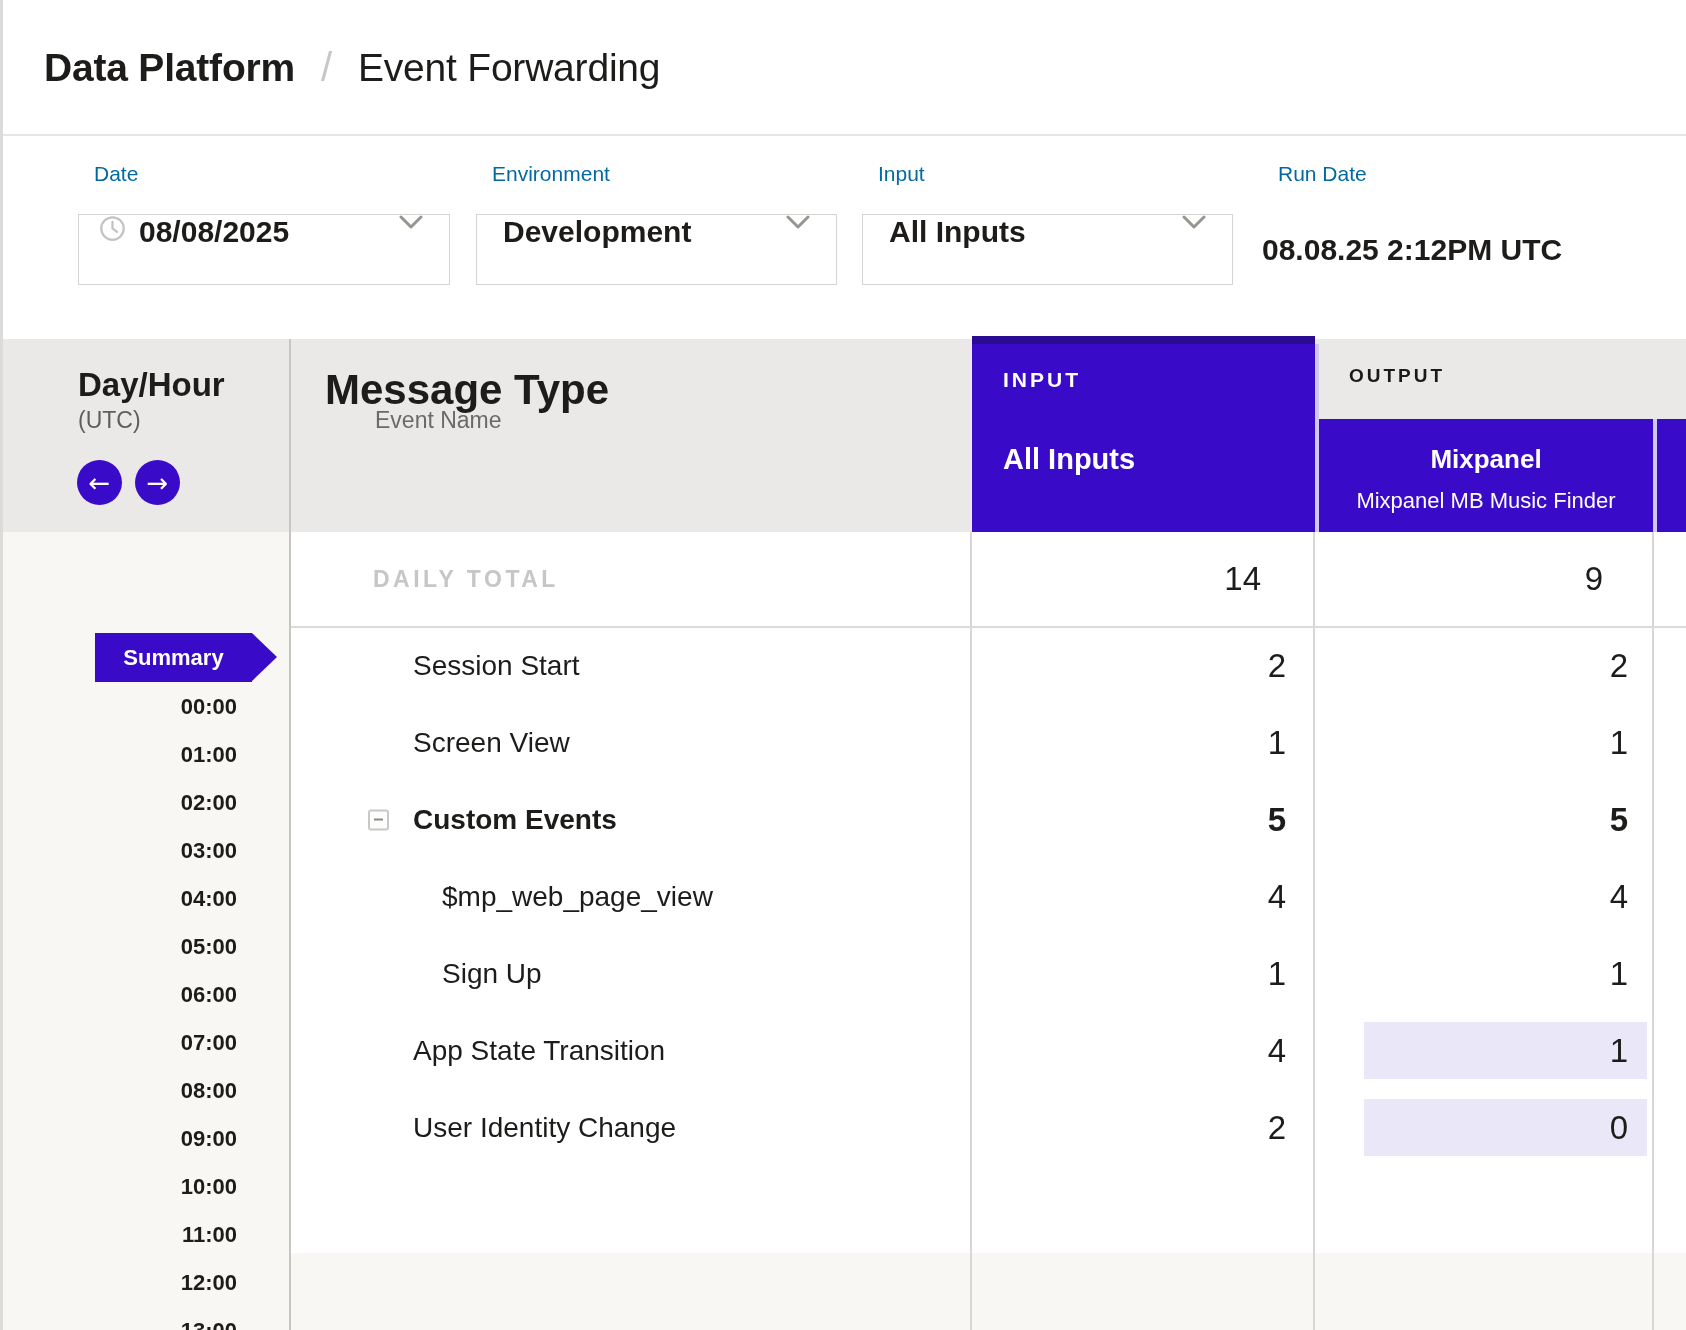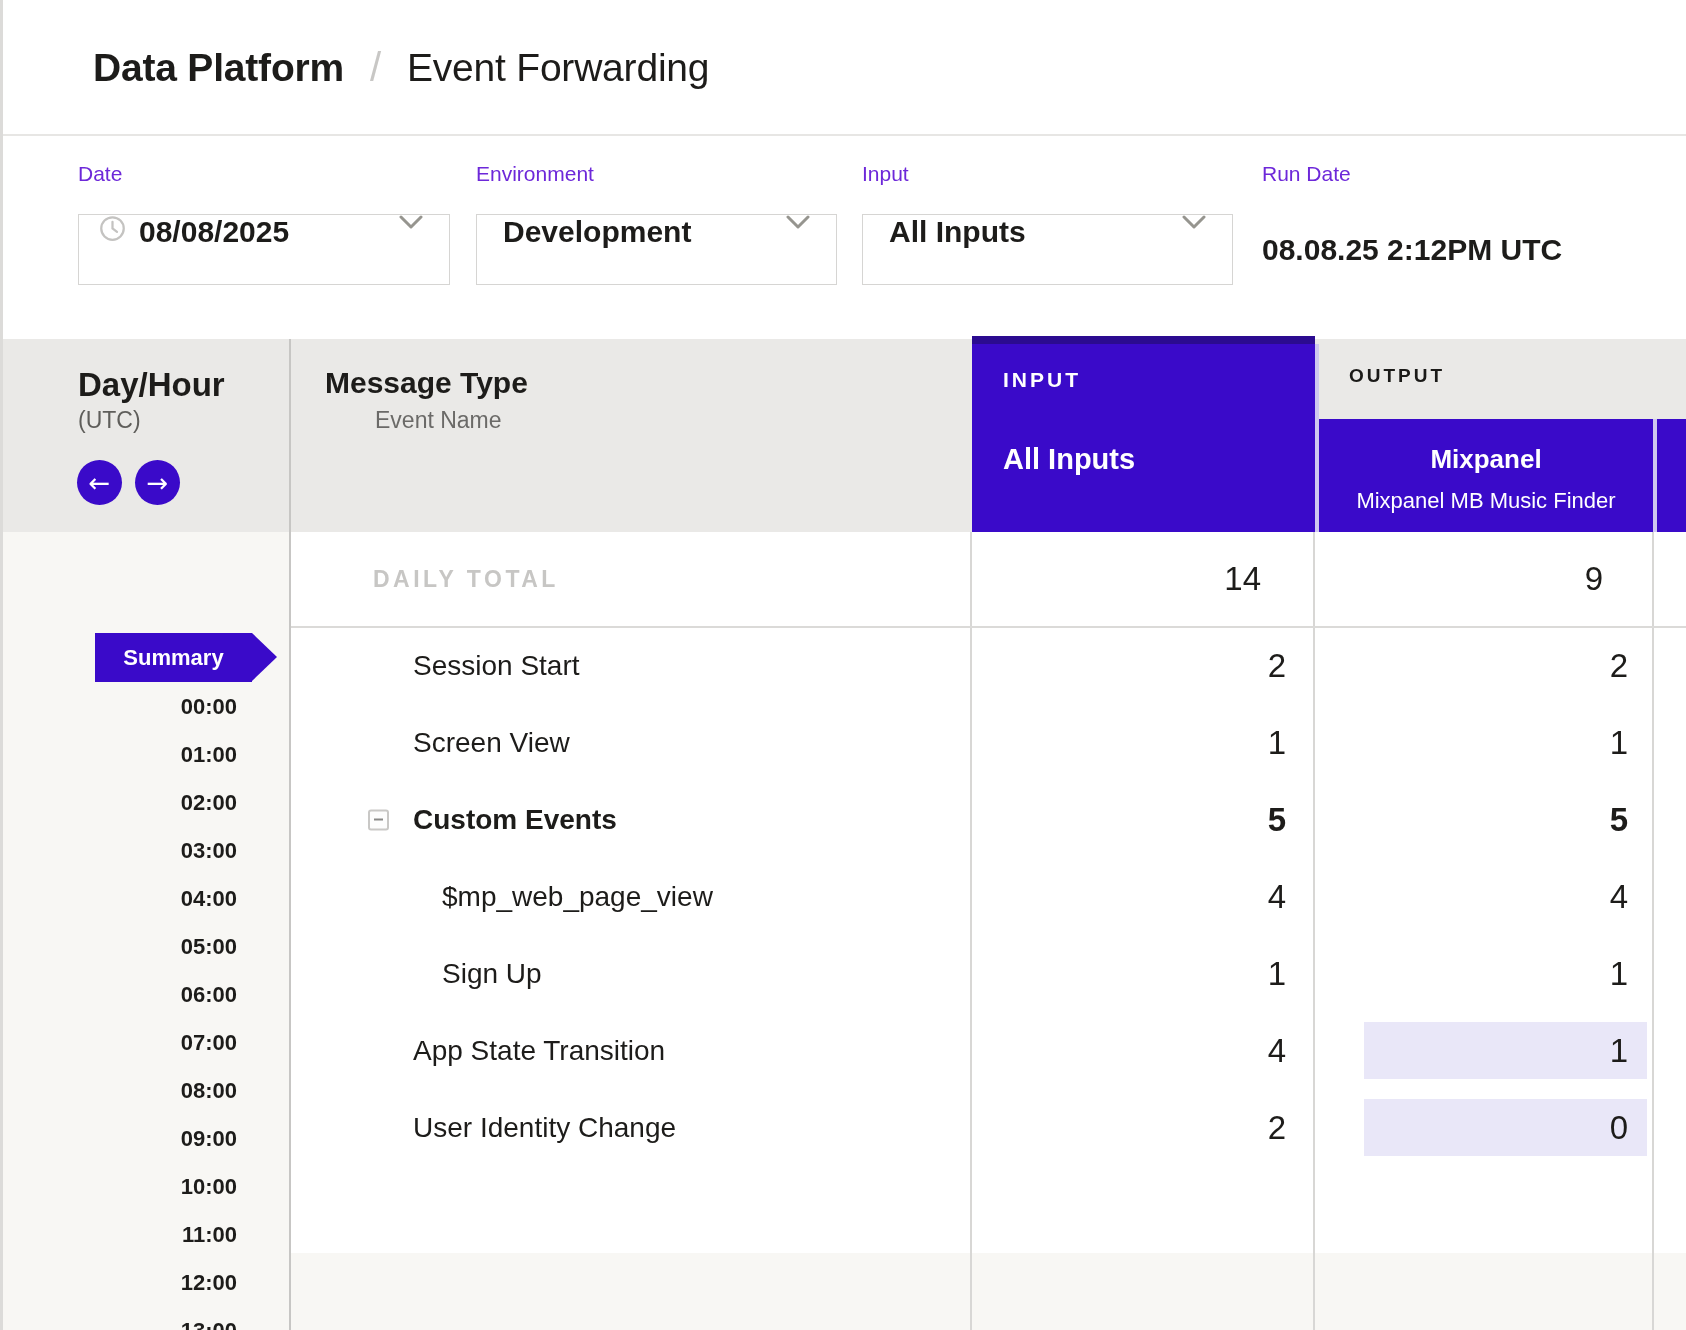--- a/index.html
+++ b/index.html
@@ -5,44 +5,44 @@
   html,body{margin:0;padding:0;background:#fff;}
   #app{
     position:relative;width:1686px;height:1330px;overflow:hidden;background:#fff;
     font-family:"Liberation Sans","DejaVu Sans",sans-serif;color:#1d1c1a;
     -webkit-font-smoothing:antialiased;
   }
   .abs{position:absolute;}
 
   
   .topbar{left:3px;top:0;width:1683px;height:136px;background:#fff;
-    border-bottom:2px solid #e7e6e4;display:flex;align-items:center;padding-left:90px;box-sizing:border-box;}
+    border-bottom:2px solid #e7e6e4;display:flex;align-items:center;padding-left:41px;box-sizing:border-box;}
   .crumb{font-size:39px;letter-spacing:-0.2px;}
   .crumb-section{font-weight:600;cursor:pointer;}
   .crumb-sep{color:#c8c7c5;font-weight:300;margin:0 26px;font-size:40px;}
   .crumb-page{font-weight:500;}
 
   
   .filterbar{left:3px;top:138px;width:1683px;height:201px;background:#fff;}
-  .flabel{position:absolute;top:24px;font-size:21px;color:#6d28d9;}
+  .flabel{position:absolute;top:24px;font-size:21px;color:#0369a1;margin-left:16px;}
   .fbox{position:absolute;top:76px;height:71px;box-sizing:border-box;border:1px solid #d6d5d3;
     background:#fff;display:flex;padding:0 26px 0 20px;cursor:pointer;}
   .fbox .val{font-size:30px;font-weight:600;}
   .chev{margin-left:auto;flex:0 0 auto;}
   .run-val{position:absolute;top:76px;height:71px;display:flex;align-items:center;font-size:30px;font-weight:700;}
 
   
   .thead{left:3px;top:339px;width:1683px;height:193px;background:#eae9e7;}
   .dh-title{position:absolute;left:75px;top:366px;font-size:33px;font-weight:700;}
   .dh-sub{position:absolute;left:75px;top:407px;font-size:23px;color:#5f5e5b;}
   .navbtns{position:absolute;left:74px;top:121px;display:flex;gap:13px;}
   .navbtn{width:45px;height:45px;border-radius:50%;background:var(--purple);color:#fff;
     display:flex;align-items:center;justify-content:center;font-size:26px;cursor:pointer;border:none;
     font-family:"DejaVu Sans",sans-serif;padding:0;}
-  .mt-title{position:absolute;left:322px;top:27px;font-size:30px;font-weight:700;}
+  .mt-title{position:absolute;left:322px;top:27px;font-size:42px;font-weight:700;}
   .mt-sub{position:absolute;left:372px;top:68px;font-size:23px;color:#6b6a68;}
 
   .input-block{position:absolute;left:969px;top:-3px;width:343px;height:196px;background:var(--purple);cursor:pointer;}
   .input-strip{position:absolute;left:0;top:0;width:100%;height:8px;background:var(--purpledark);}
   .input-label{position:absolute;left:31px;top:32px;color:#fff;font-size:21px;font-weight:700;letter-spacing:3px;}
   .input-name{position:absolute;left:31px;top:107px;color:#fff;font-size:29px;font-weight:700;}
 
   .lavdiv1{position:absolute;left:1312px;top:5px;width:4px;height:188px;background:#cfc8f0;}
   .out-label{position:absolute;left:1346px;top:26px;font-size:19px;font-weight:700;letter-spacing:3px;color:#1b1a18;}
   .mix-block{position:absolute;left:1316px;top:80px;width:334px;height:113px;background:var(--purple);

